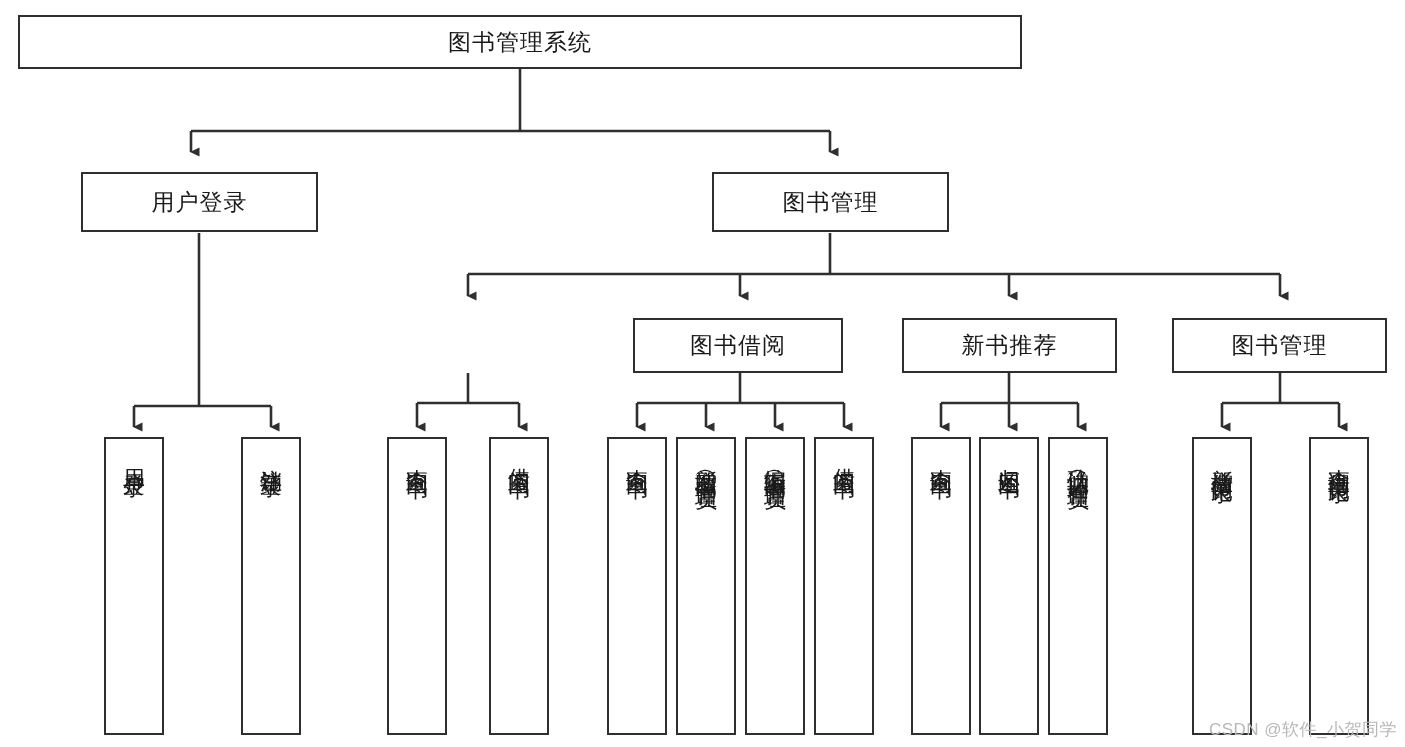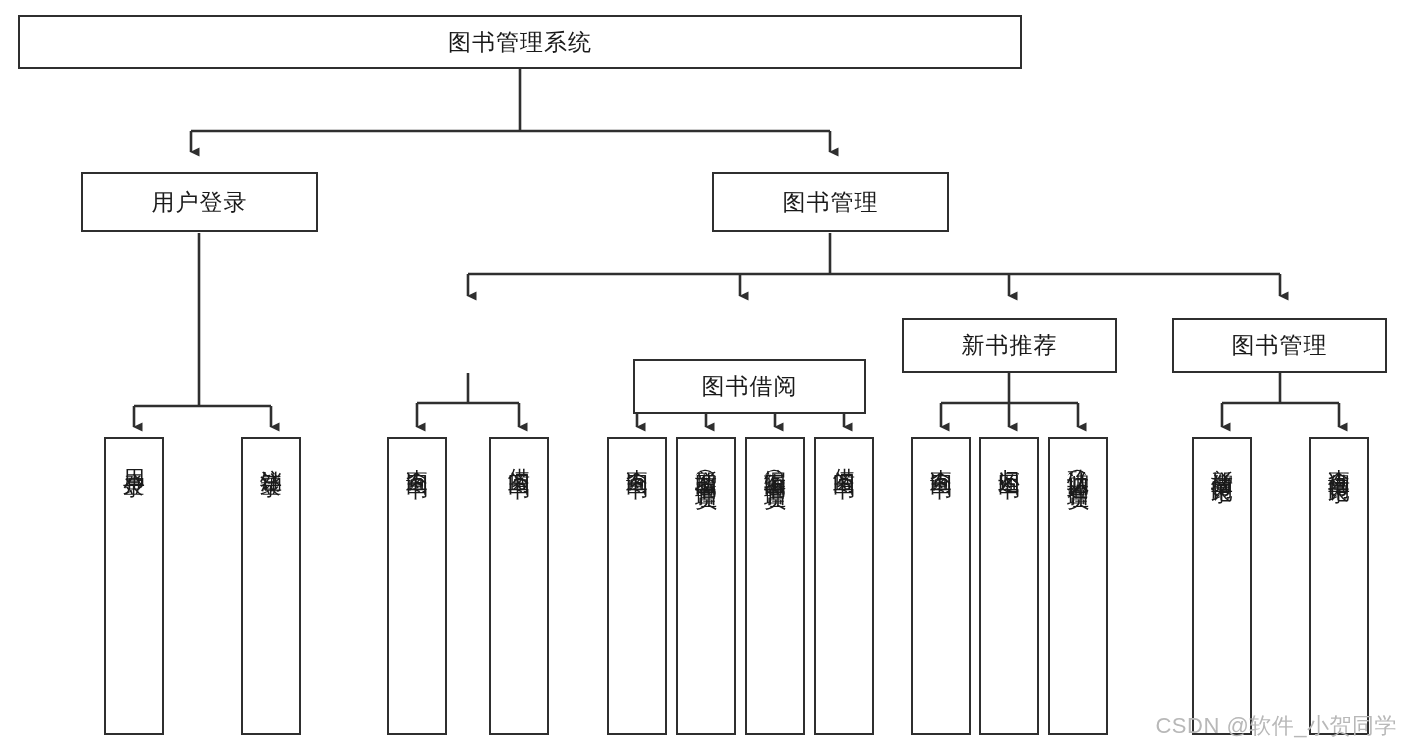--- a/index.html
+++ b/index.html
@@ -62,21 +62,21 @@
     font-size: 22px;
     line-height: 1.18;
     letter-spacing: 3px;
     white-space: nowrap;
     text-align: left;
   }
   #watermark {
     position: absolute;
     right: 8px;
     bottom: 6px;
-    font-size: 22px;
+    font-size: 17px;
     color: #b8b8b8;
     letter-spacing: 0.5px;
     user-select: none;
     white-space: nowrap;
   }
 </style>
 </head>
 <body>
 
 <div id="diagram-root">
@@ -138,21 +138,21 @@
 
   <div class="node horiz" style="left:81px; top:172px; width:237px; height:60px;">
     <span class="node-label">用户登录</span>
   </div>
 
   <div class="node horiz" style="left:712px; top:172px; width:237px; height:60px;">
     <span class="node-label">图书管理</span>
   </div>
 
 
-  <div class="node horiz" style="left:633px; top:318px; width:233px; height:55px;margin-top:41px;">
+  <div class="node horiz" style="left:633px; top:318px; width:210px; height:55px;">
     <span class="node-label">图书借阅</span>
   </div>
 
   <div class="node horiz" style="left:902px; top:318px; width:215px; height:55px;">
     <span class="node-label">新书推荐</span>
   </div>
 
   <div class="node horiz" style="left:1172px; top:318px; width:215px; height:55px;">
     <span class="node-label">图书管理</span>
   </div>

